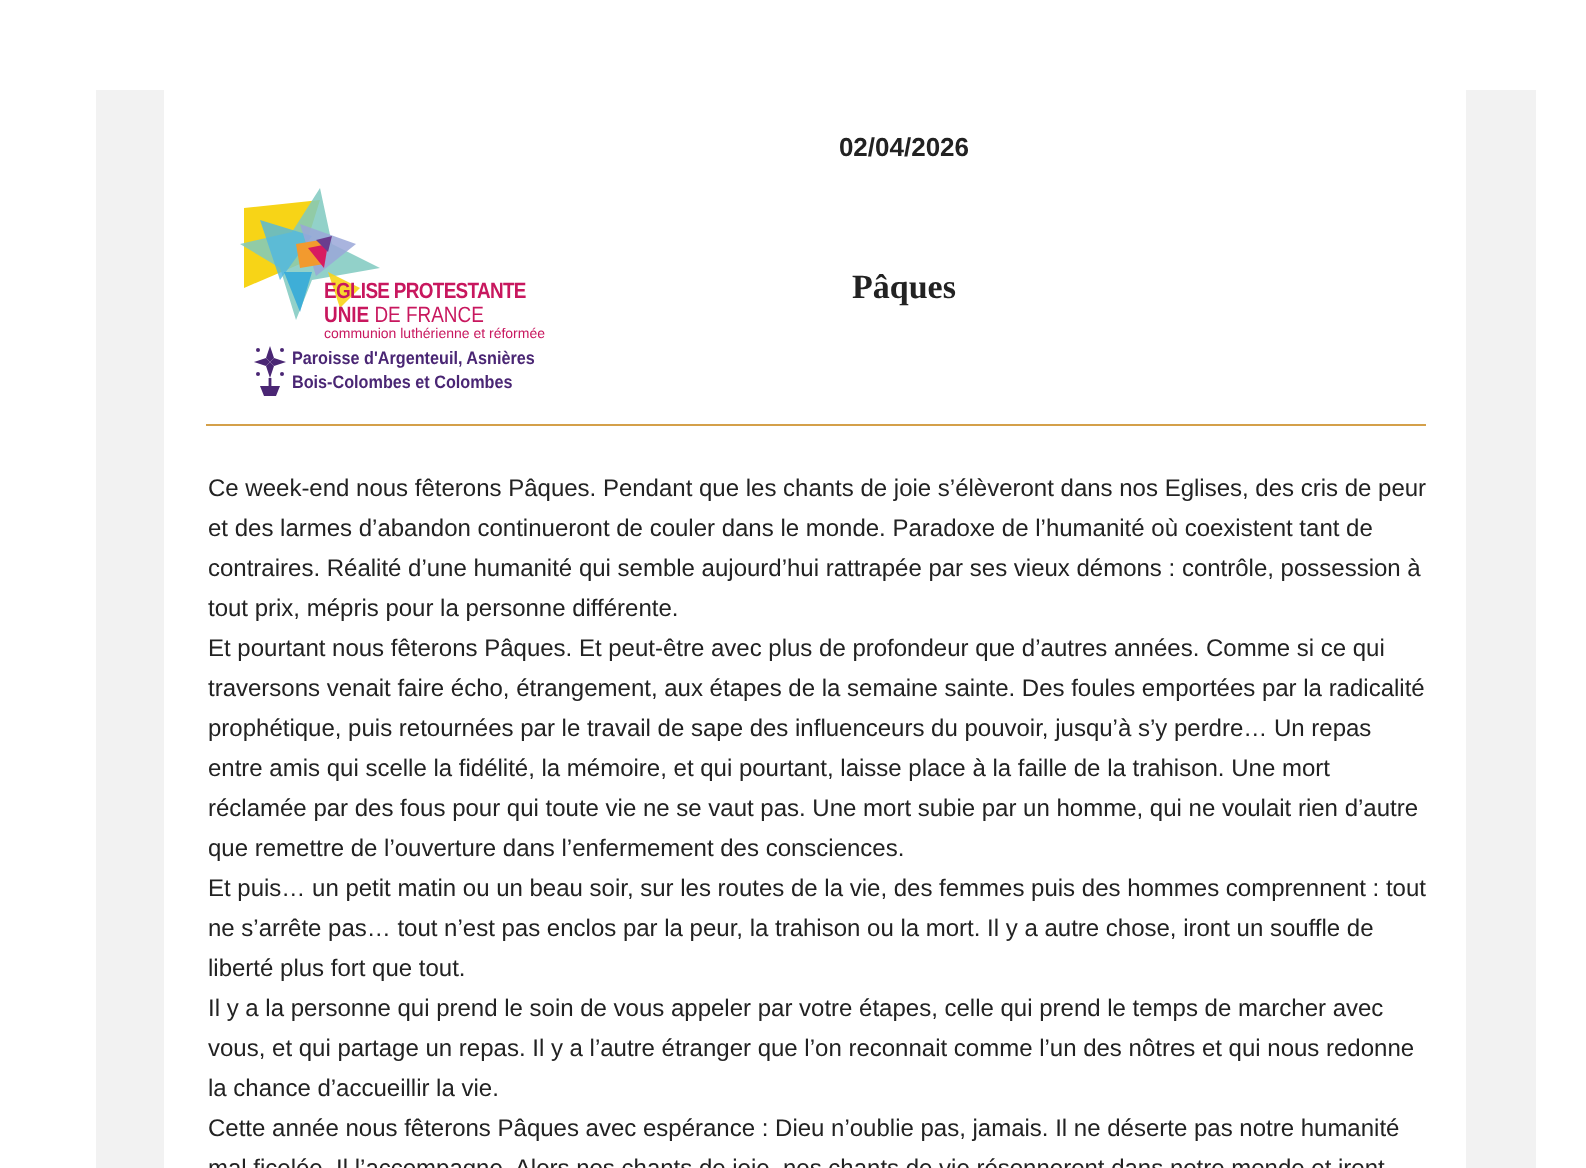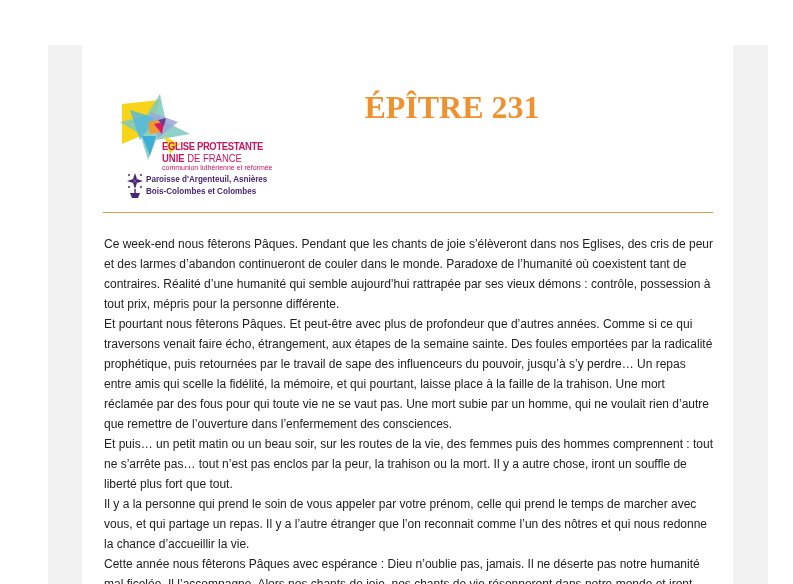--- a/index.html
+++ b/index.html
@@ -54,23 +54,24 @@
             <circle cx="15" cy="3" r="1"></circle>
           <circle cx="3" cy="15" r="1"></circle>
             <circle cx="15" cy="15" r="1"></circle>
           <rect x="8.3" y="17" width="1.4" height="4"></rect>
           <path d="M4,21 L14,21 L12,26 L6,26 Z"></path>
         </g>
       </svg>
       <div class="parish1">Paroisse d'Argenteuil, Asnières</div>
       <div class="parish2">Bois-Colombes et Colombes</div>
     </div>
-    <div class="title">ÉPÎTRE 231</div>
+    <div class="date">02/04/2026</div>
+    <div class="subtitle">Pâques</div>
     <div class="sep"></div>
   </div>
   <div class="body">
     <p>Ce week-end nous fêterons Pâques. Pendant que les chants de joie s’élèveront dans nos Eglises, des cris de peur et des larmes d’abandon continueront de couler dans le monde. Paradoxe de l’humanité où coexistent tant de contraires. Réalité d’une humanité qui semble aujourd’hui rattrapée par ses vieux démons : contrôle, possession à tout prix, mépris pour la personne différente.</p>
     <p>Et pourtant nous fêterons Pâques. Et peut-être avec plus de profondeur que d’autres années. Comme si ce qui traversons venait faire écho, étrangement, aux étapes de la semaine sainte. Des foules emportées par la radicalité prophétique, puis retournées par le travail de sape des influenceurs du pouvoir, jusqu’à s’y perdre… Un repas entre amis qui scelle la fidélité, la mémoire, et qui pourtant, laisse place à la faille de la trahison. Une mort réclamée par des fous pour qui toute vie ne se vaut pas. Une mort subie par un homme, qui ne voulait rien d’autre que remettre de l’ouverture dans l’enfermement des consciences.</p>
     <p>Et puis… un petit matin ou un beau soir, sur les routes de la vie, des femmes puis des hommes comprennent : tout ne s’arrête pas… tout n’est pas enclos par la peur, la trahison ou la mort. Il y a autre chose, iront un souffle de liberté plus fort que tout.</p>
-    <p>Il y a la personne qui prend le soin de vous appeler par votre prénom, celle qui prend le temps de marcher avec vous, et qui partage un repas. Il y a l’autre étranger que l’on reconnait comme l’un des nôtres et qui nous redonne la chance d’accueillir la vie.</p>
+    <p>Il y a la personne qui prend le soin de vous appeler par votre étapes, celle qui prend le temps de marcher avec vous, et qui partage un repas. Il y a l’autre étranger que l’on reconnait comme l’un des nôtres et qui nous redonne la chance d’accueillir la vie.</p>
     <p>Cette année nous fêterons Pâques avec espérance : Dieu n’oublie pas, jamais. Il ne déserte pas notre humanité mal ficelée. Il l’accompagne. Alors nos chants de joie, nos chants de vie résonneront dans notre monde et iront</p>
   </div>
 </div>
 
 </body></html>

